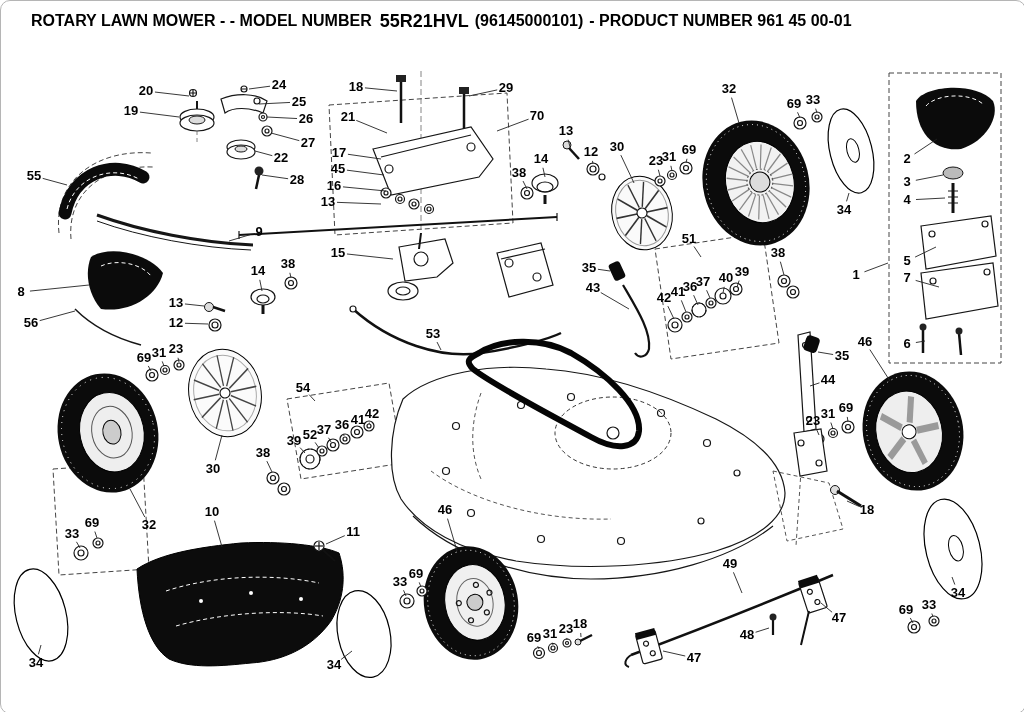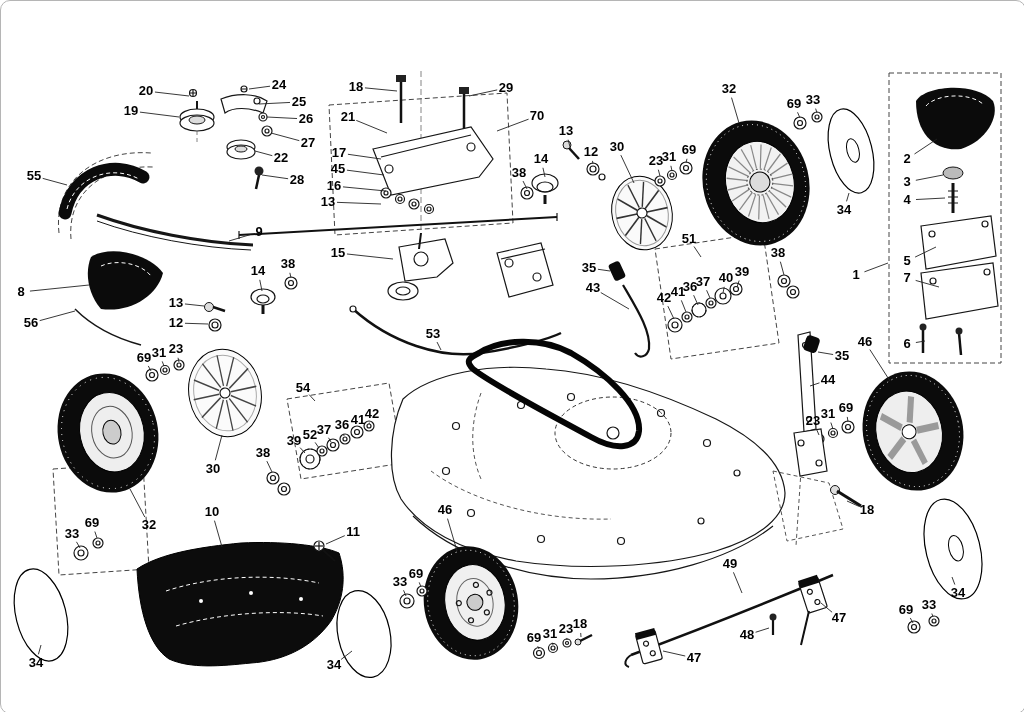--- a/index.html
+++ b/index.html
@@ -15,20 +15,26 @@
   .leader{stroke:#222;stroke-width:0.9;fill:none;}
   .oln{stroke:#161616;fill:none;stroke-width:1.2;}
   .olnw{stroke:#161616;fill:#fff;stroke-width:1.2;}
   .dash{stroke:#444;fill:none;stroke-width:1;stroke-dasharray:5 3;}
   .wdash{stroke:#fff;fill:none;stroke-width:1;stroke-dasharray:4 3;}
 </style>
 </head>
 <body>
 
 <div class="page">
+  <header>
+    <span class="t-prefix">ROTARY LAWN MOWER - - MODEL NUMBER</span>
+    <span class="t-model">55R21HVL</span>
+    <span class="t-serial">(96145000101)</span>
+    <span class="t-suffix">- PRODUCT NUMBER 961 45 00-01</span>
+  </header>
 
   <svg id="diagram" width="1024" height="712" viewBox="0 0 1024 712">
 
     <g>
       <polygon class="dash" points="328,104 506,92 512,222 334,234"></polygon>
       <line x1="420" y1="70" x2="420" y2="232" stroke="#666" stroke-width="0.8" stroke-dasharray="6 3"></line>
       <line x1="400" y1="80" x2="400" y2="122" stroke="#111" stroke-width="2.5"></line>
       <rect x="395" y="74" width="10" height="7" fill="#222"></rect>
       <line x1="463" y1="92" x2="463" y2="128" stroke="#111" stroke-width="2.5"></line>
       <rect x="458" y="86" width="10" height="7" fill="#222"></rect>

